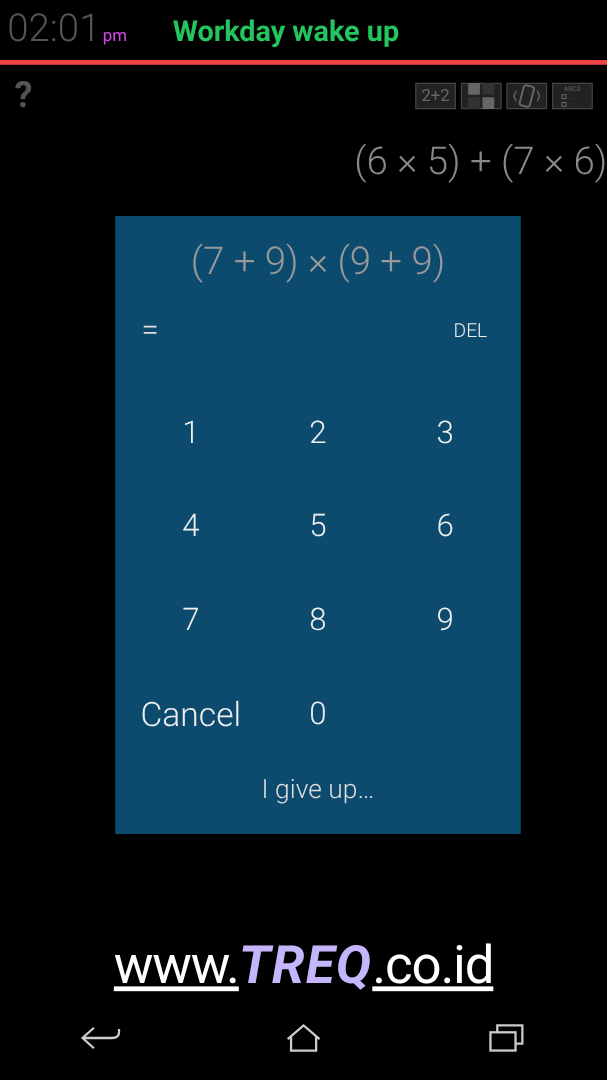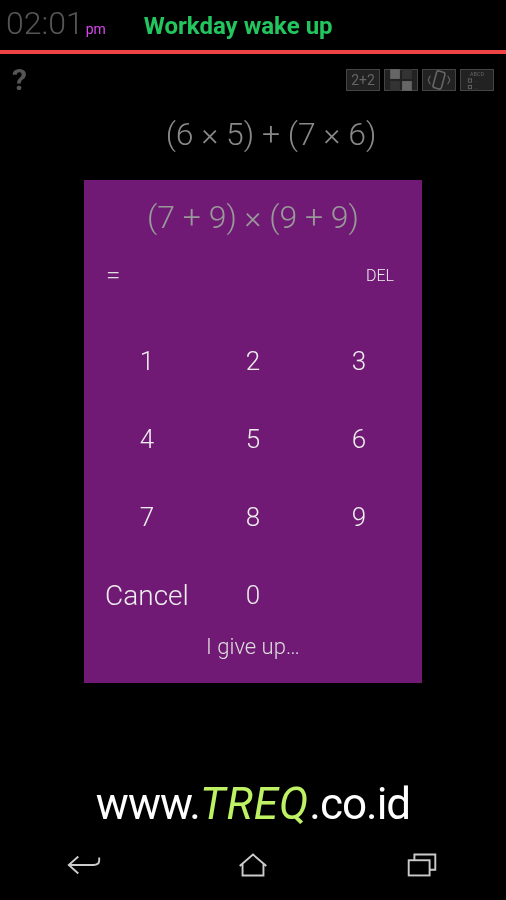--- a/index.html
+++ b/index.html
@@ -66,43 +66,43 @@
     .toolbar-icon svg {
       width: 26px;
       height: 26px;
     }
     .icon-2p2 {
       font-size: 14px;
       color: #666;
       line-height: 1;
     }
     .problems {
-      text-align: center;
+      text-align: right;
       color: #888;
       font-size: 32px;
       font-weight: 300;
       margin-top: 10px;
       padding-left: 36px;
     }
     .problems div {
       margin-bottom: 8px;
     }
     .problem-current {
       color: #999;
       font-size: 32px;
       text-align: center;
       font-weight: 300;
       padding: 18px 0 10px 0;
     }
     .modal {
       position: absolute;
-      left: 84px;
+      left: 96px;
       top: 180px;
       width: 338px;
-      background: #701a75;
+      background: #0c4a6e;
       padding-bottom: 24px;
     }
     .input-row {
       display: flex;
       justify-content: space-between;
       align-items: center;
       padding: 14px 28px 12px 22px;
     }
     .equals {
       font-size: 26px;
@@ -129,33 +129,34 @@
       font-weight: 300;
       cursor: pointer;
     }
     .key.text-key {
       font-size: 28px;
     }
     .giveup {
       text-align: center;
       font-size: 22px;
       color: #ddd;
+      margin-top: 12px;
       font-weight: 300;
     }
     .watermark {
       position: absolute;
       bottom: 70px;
       width: 100%;
       text-align: center;
       font-size: 44px;
       font-weight: 400;
       letter-spacing: -1px;
     }
-    .wm-w { color: #fff; }
-    .wm-r { color: #bef264; font-style: italic; font-weight: 400; letter-spacing: 1px; text-align: right; }
+    .wm-w { color: #fff; text-decoration: underline; }
+    .wm-r { color: #c4b5fd; font-style: italic; font-weight: 700; letter-spacing: 1px; text-align: right; }
     .navbar {
       position: absolute;
       bottom: 0;
       width: 100%;
       height: 66px;
       display: flex;
       justify-content: space-around;
       align-items: center;
     }
     .navbar svg {

